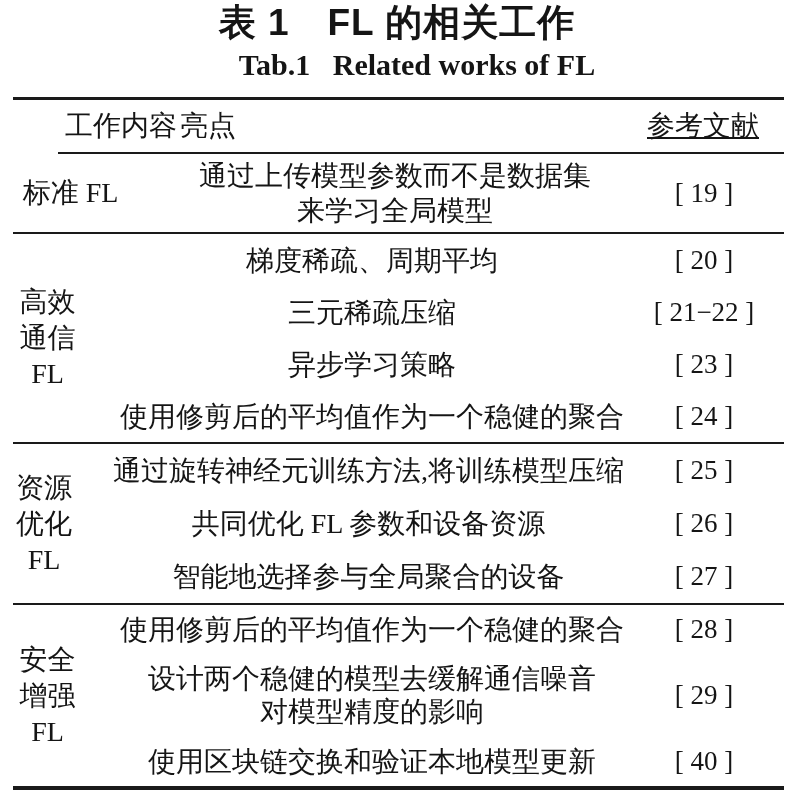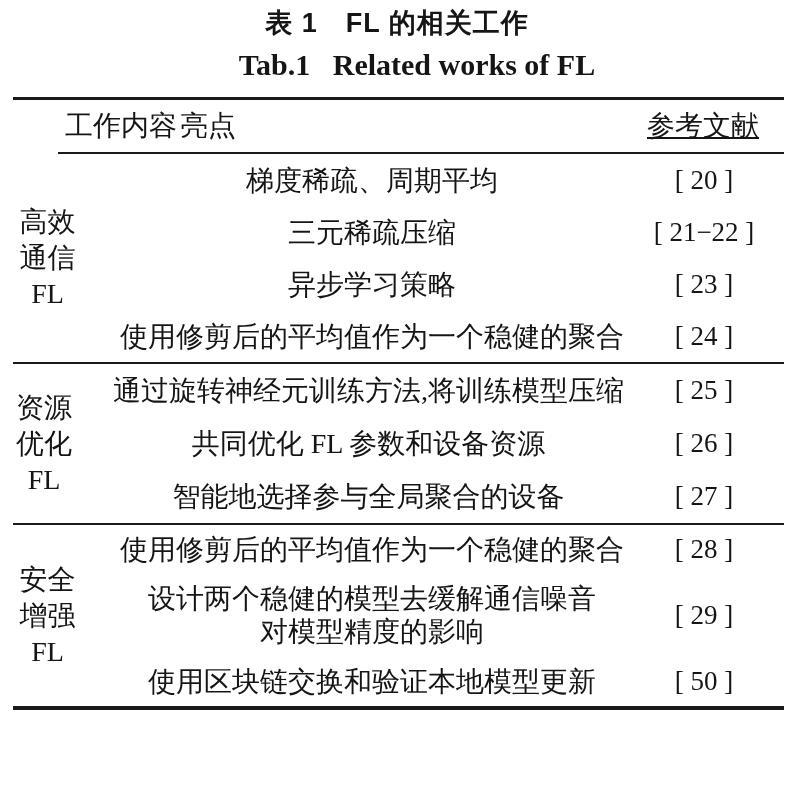--- a/index.html
+++ b/index.html
@@ -19,21 +19,21 @@
     height: 806px;
     position: relative;
   }
 
   
   .title-zh {
     margin-top: 5px;
     text-align: center;
     font-family: "Liberation Sans", "DejaVu Sans", sans-serif;
     font-weight: 700;
-    font-size: 27px;
+    font-size: 37px;
     line-height: 36px;
     white-space: pre-wrap;
     letter-spacing: 1px;
   }
   .title-en {
     margin-top: 6px;
     text-align: center;
     font-family: "Liberation Serif", "DejaVu Serif", serif;
     font-weight: 700;
     font-size: 30px;
@@ -141,20 +141,30 @@
   <div class="title-en">Tab.1   Related works of FL</div>
 
   <div class="table">
 
     <div class="thead">
       <div class="th-work">工作内容</div>
       <div class="th-highlight">亮点</div>
       <div class="th-ref">参考文献</div>
     </div>
 
+    <div class="group">
+      <div class="label-cell">标准 FL</div>
+      <div class="rows">
+        <div class="row">
+          <div class="hl-cell h-g1">通过上传模型参数而不是数据集
+来学习全局模型</div>
+          <div class="ref-cell">[ 19 ]</div>
+        </div>
+      </div>
+    </div>
 
     <div class="group">
       <div class="label-cell">高效通信
 FL</div>
       <div class="rows">
         <div class="row">
           <div class="hl-cell h-52">梯度稀疏、周期平均</div>
           <div class="ref-cell">[ 20 ]</div>
         </div>
         <div class="row">
@@ -199,19 +209,19 @@
           <div class="hl-cell h-48">使用修剪后的平均值作为一个稳健的聚合</div>
           <div class="ref-cell">[ 28 ]</div>
         </div>
         <div class="row">
           <div class="hl-cell h-dbl">设计两个稳健的模型去缓解通信噪音
 对模型精度的影响</div>
           <div class="ref-cell">[ 29 ]</div>
         </div>
         <div class="row">
           <div class="hl-cell h-49">使用区块链交换和验证本地模型更新</div>
-          <div class="ref-cell">[ 50 ]</div>
+          <div class="ref-cell">[ 40 ]</div>
         </div>
       </div>
     </div>
 
   </div>
 </div>
 
 </body></html>

